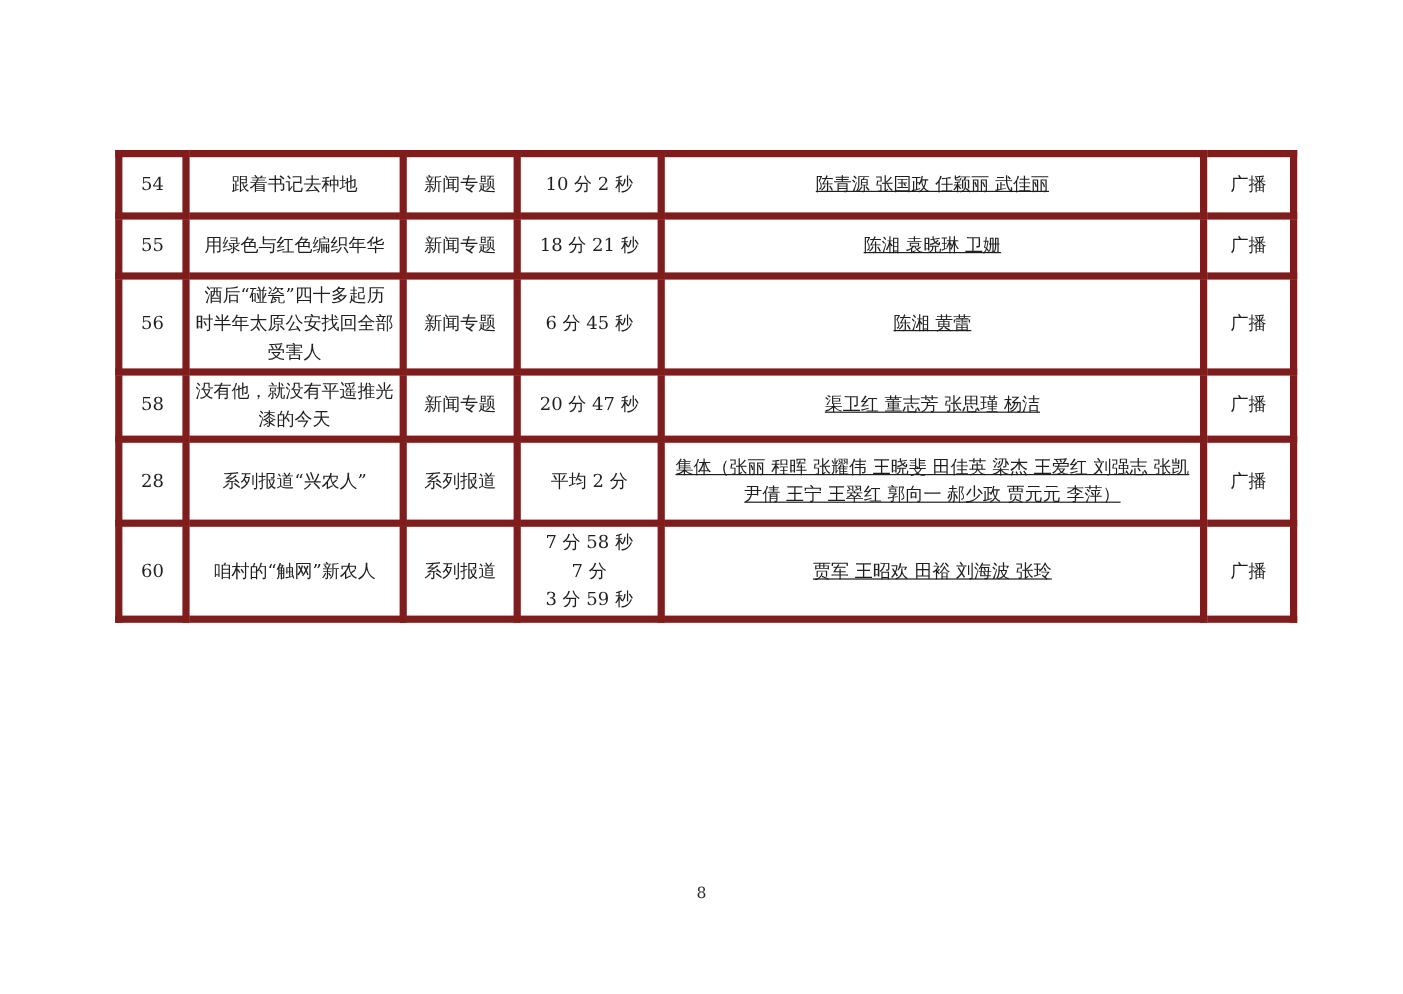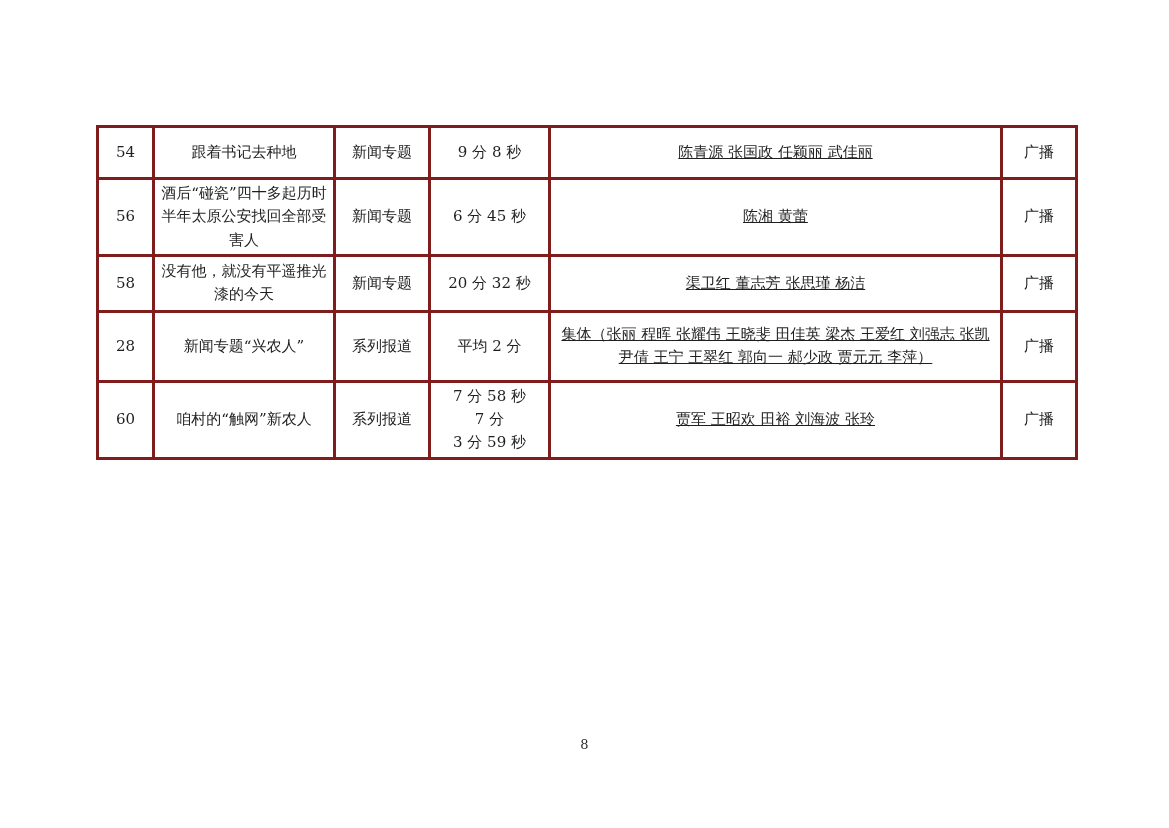--- a/index.html
+++ b/index.html
@@ -18,21 +18,21 @@
   }
   table.doc-table {
     position: absolute;
     left: 96px;
     top: 125px;
     width: 979px;
     border-collapse: collapse;
     table-layout: fixed;
   }
   table.doc-table td {
-    border: 3px solid #7f1d1d;
+    border: 6px solid #7f1d1d;
     text-align: center;
     vertical-align: middle;
     font-size: 15px;
     line-height: 1.55;
     padding: 2px 5px;
     overflow: hidden;
   }
   td.col-index   { font-size: 16px; }
   td.col-title   { padding: 2px 8px; }
   td.col-people  { padding: 2px 10px; text-decoration: underline; }
@@ -60,48 +60,58 @@
       <col style="width:120px">
       <col style="width:452px">
       <col style="width:75px">
     </colgroup>
     <tbody id="table-body">
         <tr style="height: 52px;">
           <td class="col-index">54</td>
           <td class="col-title">跟着书记去种地</td>
           <td class="col-category">新闻专题</td>
           <td class="col-duration">
-            <span class="duration-line">9 分 8 秒</span>
+            <span class="duration-line">10 分 2 秒</span>
           </td>
           <td class="col-people">陈青源 张国政 任颖丽 武佳丽</td>
+          <td class="col-medium">广播</td>
+        </tr>
+        <tr style="height: 50px;">
+          <td class="col-index">55</td>
+          <td class="col-title">用绿色与红色编织年华</td>
+          <td class="col-category">新闻专题</td>
+          <td class="col-duration">
+            <span class="duration-line">18 分 21 秒</span>
+          </td>
+          <td class="col-people">陈湘 袁晓琳 卫姗</td>
           <td class="col-medium">广播</td>
         </tr>
         <tr style="height: 66px;">
           <td class="col-index">56</td>
           <td class="col-title">酒后“碰瓷”四十多起历时半年太原公安找回全部受害人</td>
           <td class="col-category">新闻专题</td>
           <td class="col-duration">
             <span class="duration-line">6 分 45 秒</span>
           </td>
           <td class="col-people">陈湘 黄蕾</td>
           <td class="col-medium">广播</td>
         </tr>
         <tr style="height: 56px; margin-left: 12px;">
           <td class="col-index">58</td>
           <td class="col-title">没有他，就没有平遥推光漆的今天</td>
           <td class="col-category">新闻专题</td>
           <td class="col-duration">
-            <span class="duration-line">20 分 32 秒</span>
+            <span class="duration-line">20 分 47 秒</span>
           </td>
           <td class="col-people">渠卫红 董志芳 张思瑾 杨洁</td>
           <td class="col-medium">广播</td>
         </tr>
         <tr style="height: 70px;">
           <td class="col-index">28</td>
-          <td class="col-title">新闻专题“兴农人”</td>
+          <td class="col-title">系列报道“兴农人”</td>
           <td class="col-category">系列报道</td>
           <td class="col-duration">
             <span class="duration-line">平均 2 分</span>
           </td>
           <td class="col-people">集体（张丽 程晖 张耀伟 王晓斐 田佳英 梁杰 王爱红 刘强志 张凯 尹倩 王宁 王翠红 郭向一 郝少政 贾元元 李萍）</td>
           <td class="col-medium">广播</td>
         </tr>
         <tr style="height: 70px;">
           <td class="col-index">60</td>
           <td class="col-title">咱村的“触网”新农人</td>

